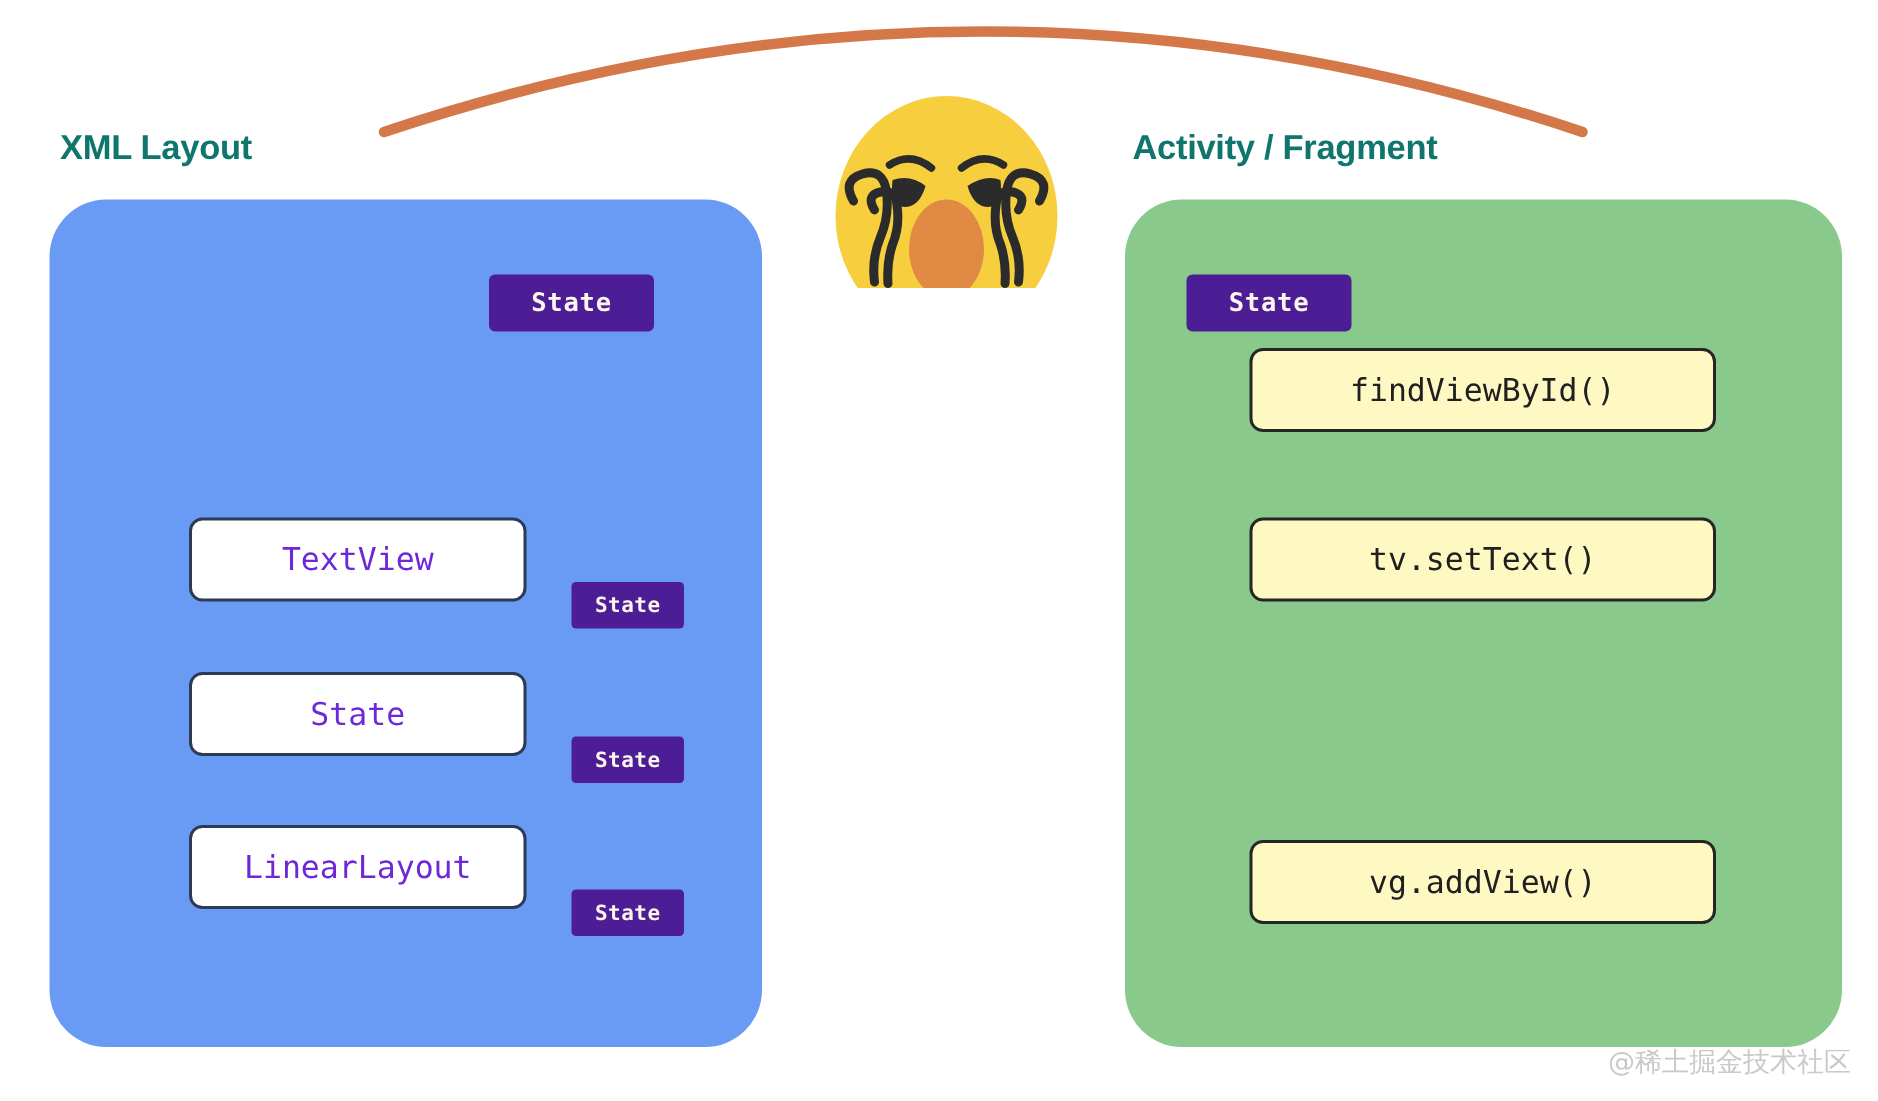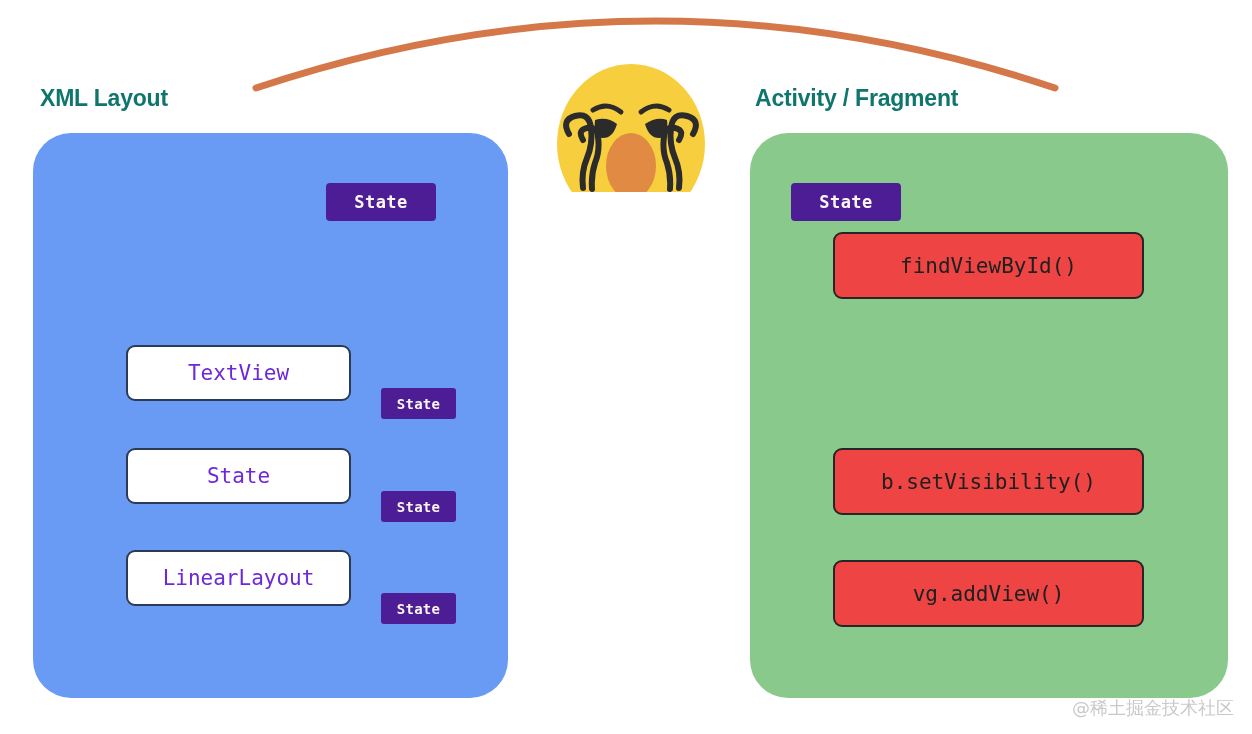--- a/index.html
+++ b/index.html
@@ -127,22 +127,22 @@
   }
   #row-textview      { top: 345px; }
   #row-button        { top: 448px; }
   #row-linearlayout  { top: 550px; }
 
   
   .call-box {
     position: absolute;
     left: 833px;
     width: 311px;
-    height: 67px;
-    background: #ef4444;
+    height: 56px;
+    background: #fef9c3;
     border: 2.5px solid #262626;
     border-radius: 9px;
     box-sizing: border-box;
     display: flex;
     align-items: center;
     justify-content: center;
     font-family: "DejaVu Sans Mono", monospace;
     font-size: 21px;
     color: #202020;
     white-space: nowrap;
@@ -204,21 +204,21 @@
   <div class="widget-row" id="row-linearlayout">
     <div class="state-badge small">State</div>
     <div class="widget-box">LinearLayout</div>
   </div>
 
   <div class="panel" id="panel-activity"></div>
 
   <div class="state-badge large" id="badge-activity-top">State</div>
 
   <div class="call-box" id="call-0">findViewById()</div>
-  <div class="call-box" id="call-2">b.setVisibility()</div>
+  <div class="call-box" id="call-1">tv.setText()</div>
   <div class="call-box" id="call-3">vg.addView()</div>
 
   <div id="emoji-wrap">
     <svg id="emoji-svg" width="176" height="176" viewBox="0 0 176 176">
 
       <ellipse cx="88" cy="86" rx="74" ry="80" fill="#f7cf3e"></ellipse>
 
       <path d="M50 52 q14 -9 28 2" fill="none" stroke="#2b2b2b" stroke-width="5" stroke-linecap="round"></path>
       <path d="M98 54 q14 -11 28 -2" fill="none" stroke="#2b2b2b" stroke-width="5" stroke-linecap="round"></path>
       <path d="M52 62 q12 -4 22 4 q-4 14 -14 14 q-10 0 -8 -18 z" fill="#2b2b2b"></path>

